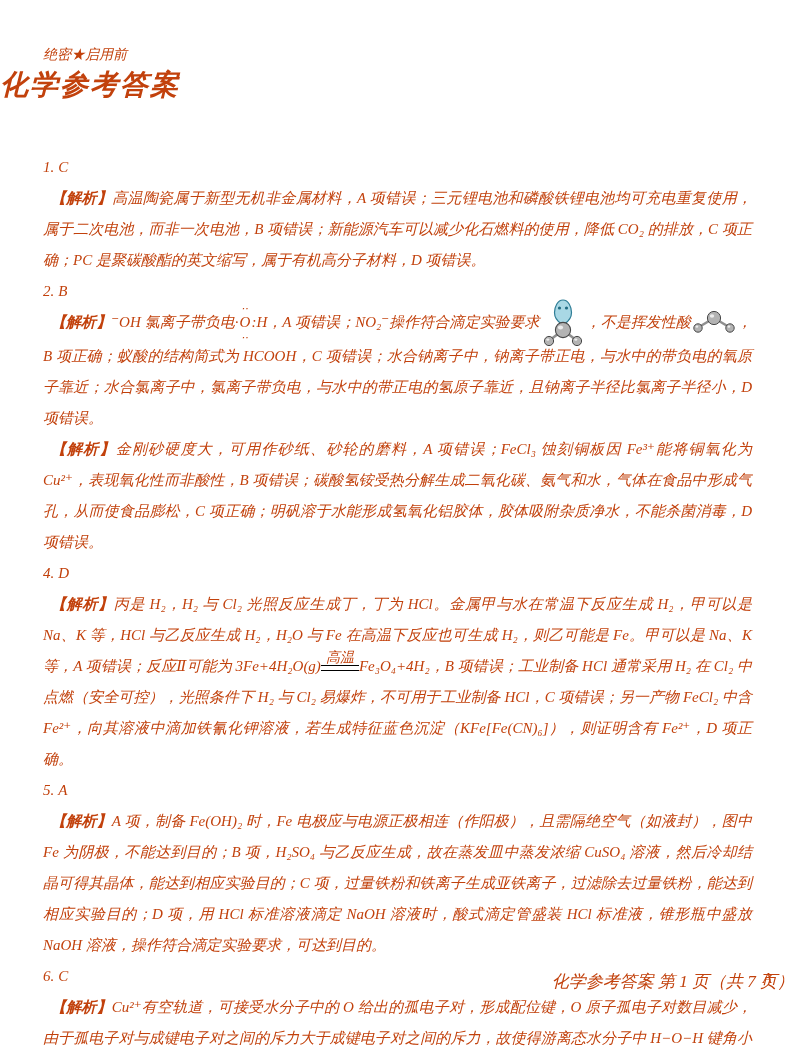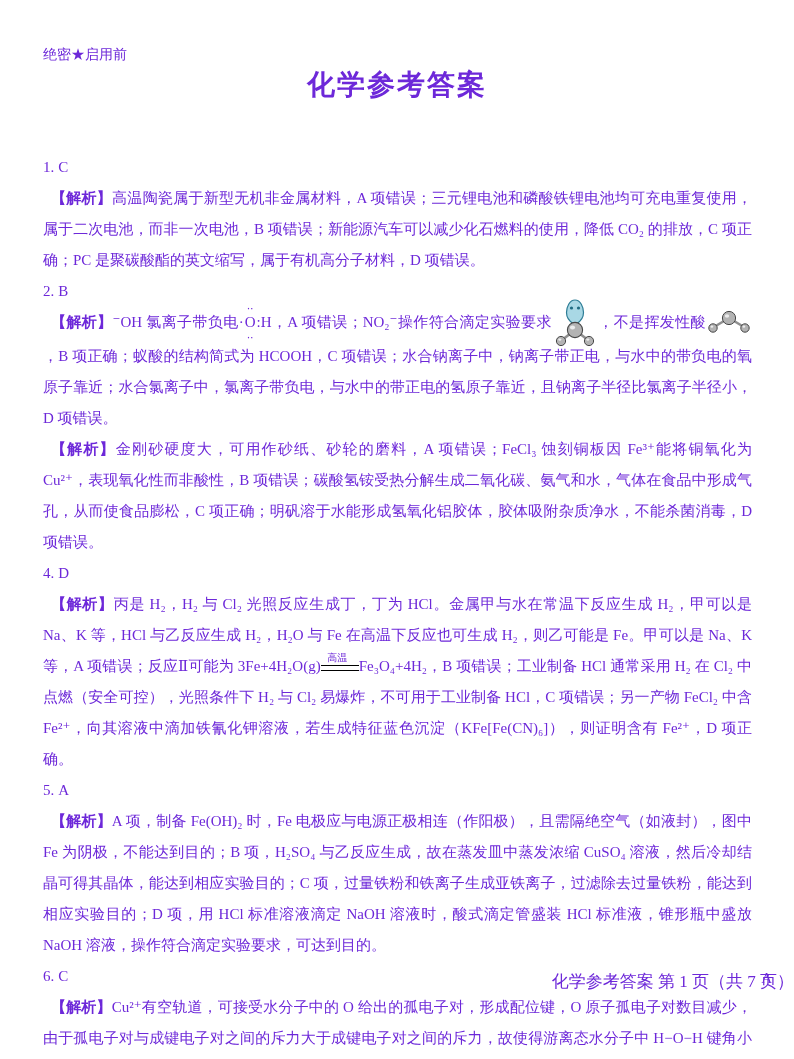--- a/index.html
+++ b/index.html
@@ -2,31 +2,32 @@
 <html><head>
 <meta charset="utf-8">
 <style>
   * { margin:0; padding:0; box-sizing:border-box; }
   html,body { background:#d7d7d7; }
   .page {
     position:relative;
     width:794px; height:1059px;
     margin:0 auto;
     background:#ffffff;
-    color:#6d28d9;
+    color:#c2410c;
     font-family:"Liberation Serif","DejaVu Serif",serif;
     overflow:hidden;
+    font-style:italic;
   }
   .classification {
     position:absolute; left:43px; top:46px;
     font-size:14px;
   }
   .doc-title {
     position:absolute; top:66px; left:0; width:100%;
-    text-align:center;
+    text-align:left;
     font-family:"DejaVu Sans","Liberation Sans",sans-serif;
     font-weight:bold;
     font-size:28px;
     letter-spacing:2px;
   }
   .content {
     position:absolute; left:43px; top:152px; width:709px;
     font-size:15px;
     line-height:31px;
     text-align:justify;
@@ -52,21 +53,21 @@
   .vsepr-img { width:42px; height:50px; vertical-align:-14px; margin:-22px 2px -6px 2px; }
   .space-img { width:44px; height:24px; vertical-align:-7px; margin:-4px 1px 0 1px; }
 
   
   .eq-cond {
     position:relative; display:inline-block;
     width:38px; height:10px; vertical-align:0px;
   }
   .eq-cond .cond-text {
     position:absolute; left:0; right:5px; bottom:8px;
-    text-align:center; font-size:10px; line-height:10px;
+    text-align:right; font-size:14px; line-height:10px;
   }
   .eq-cond .dline {
     position:absolute; left:0; right:0; bottom:0;
     height:6px;
     border-top:1.6px solid #000;
     border-bottom:1.6px solid #000;
   }
 
   .footer-center {
     position:absolute; left:0; width:100%; top:970px;

